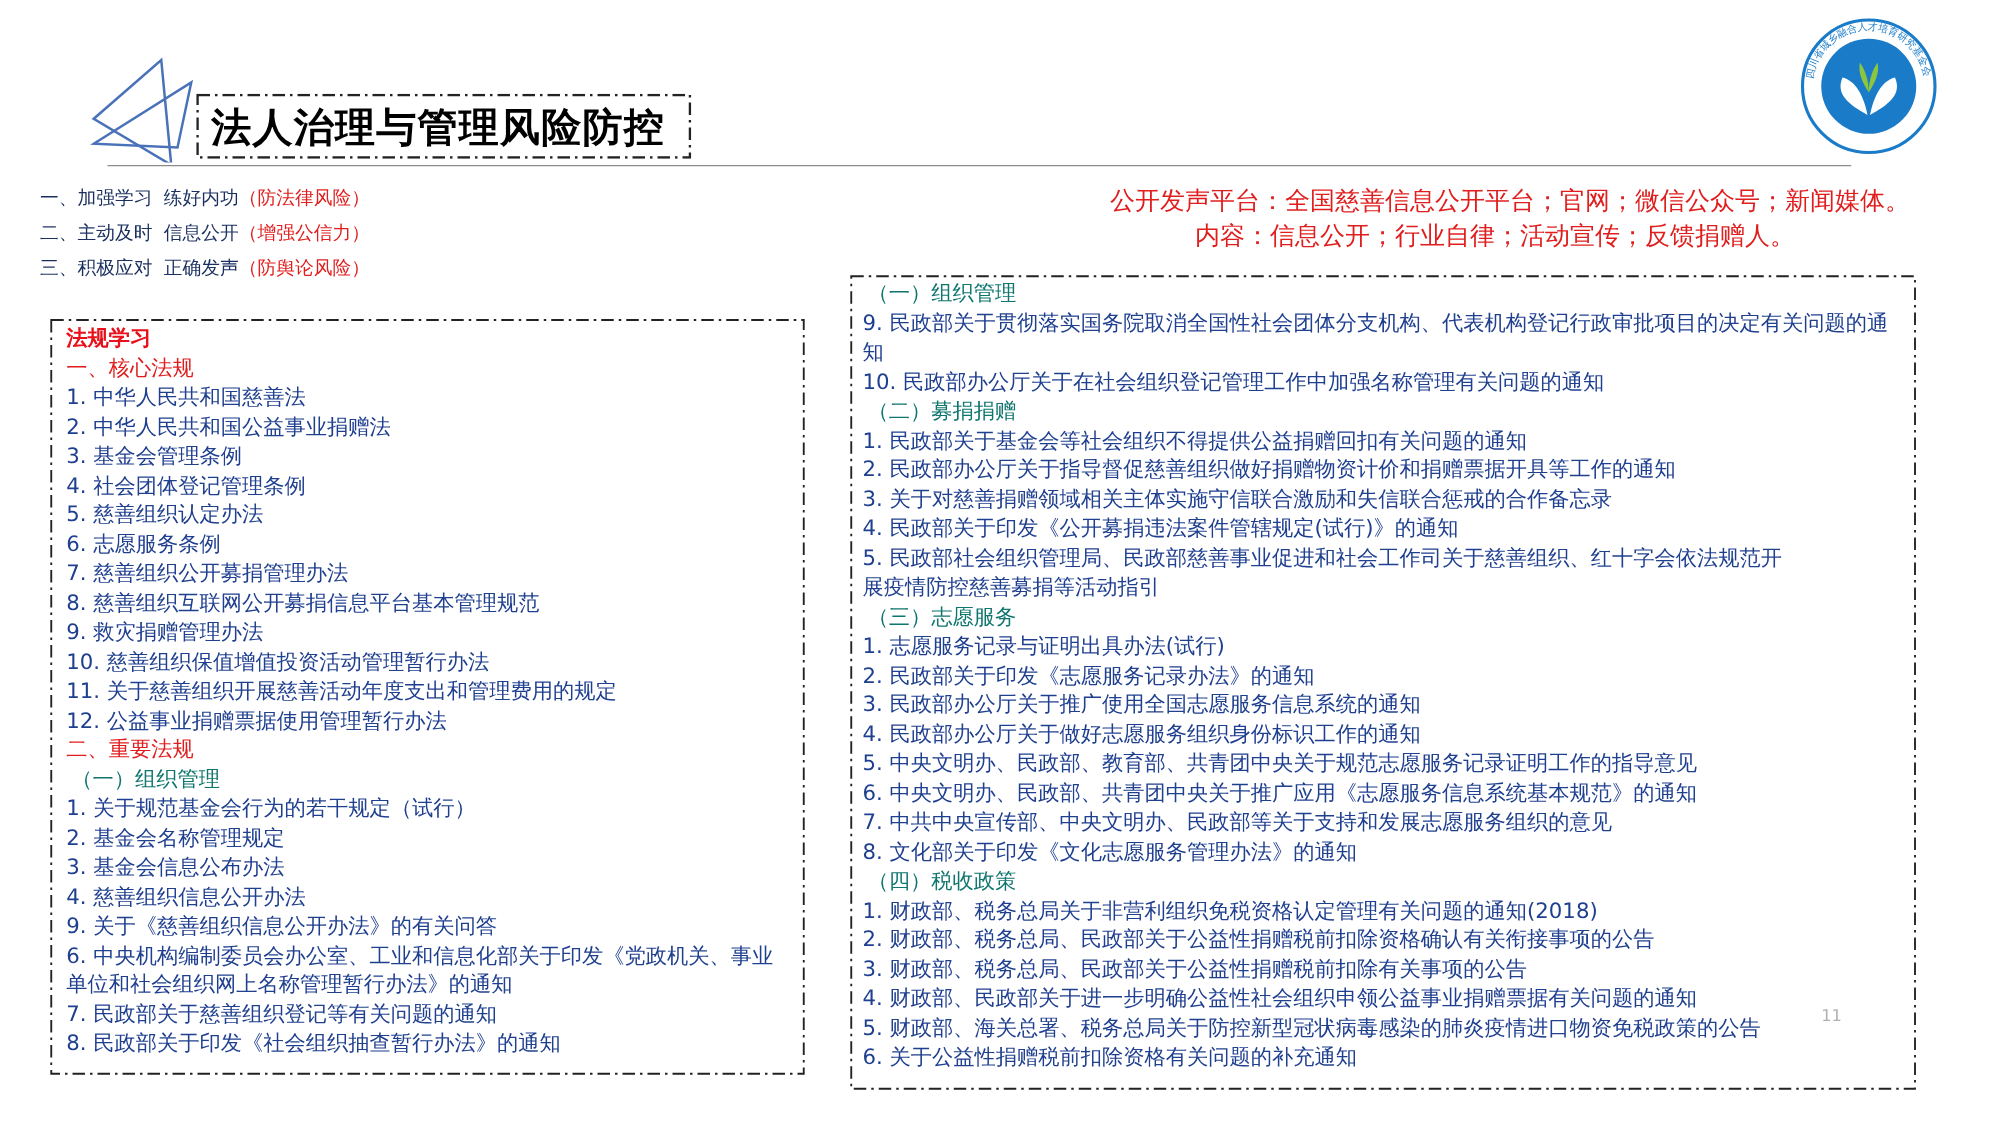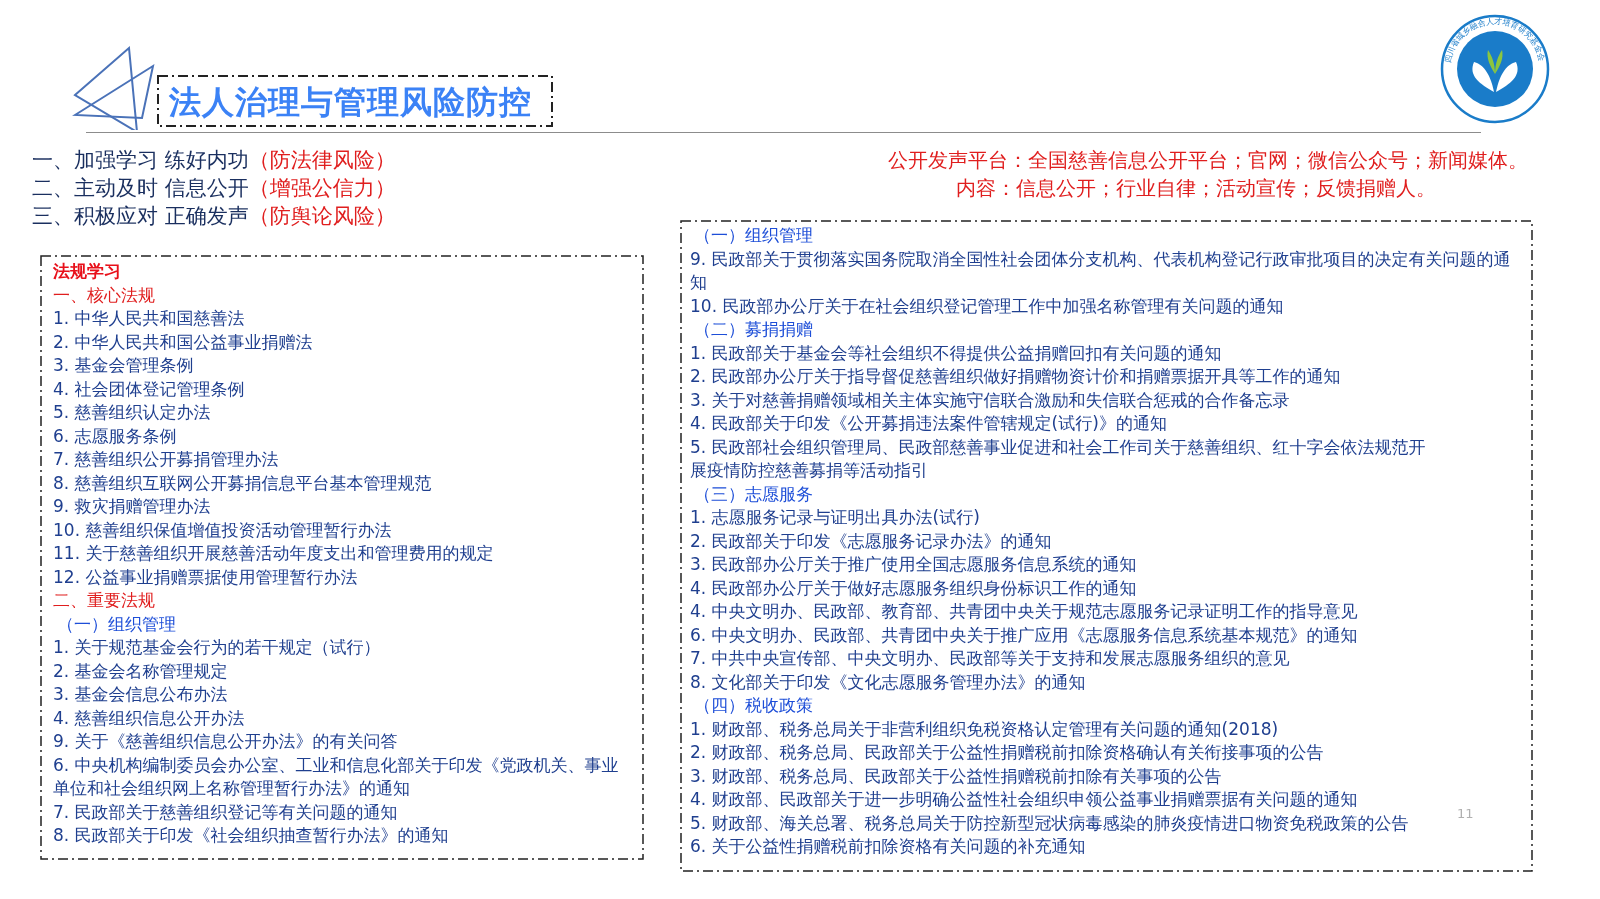--- a/index.html
+++ b/index.html
@@ -9,30 +9,30 @@
     font-family: "DejaVu Sans", "Liberation Sans", sans-serif;
   }
   .triangles { position: absolute; left: 72px; top: 40px; width: 90px; height: 90px; }
   .title-box {
     position: absolute; left: 157px; top: 75px; width: 396px; height: 52px;
     box-sizing: border-box;
   }
   .title-box svg { position: absolute; left: 0; top: 0; }
   .title-text {
     position: absolute; left: 12px; top: 6px;
-    font-size: 32px; font-weight: bold; color: #3b82f6; letter-spacing: 1px;
+    font-size: 32px; font-weight: bold; color: #000000; letter-spacing: 1px;
     white-space: nowrap;
   }
   .header-line {
     position: absolute; left: 86px; top: 132px; width: 1395px; height: 0;
     border-top: 1.5px solid #8c8c8c;
   }
   .logo { position: absolute; left: 1440px; top: 14px; width: 110px; height: 110px; }
 
-  .principles { position: absolute; left: 32px; top: 146px; font-size: 21px; line-height: 28px; color: #1a2f5f; }
+  .principles { position: absolute; left: 32px; top: 146px; font-size: 15px; line-height: 28px; color: #1a2f5f; font-family: Liberation Mono, monospace; }
   .principles .row { white-space: nowrap; }
   .principles .red { color: #e01e1e; }
 
   .platform {
     position: absolute; top: 146px; right: 72px; text-align: right;
     font-size: 20px; line-height: 28px; color: #e01e1e; white-space: nowrap; margin-left: 28px;
   }
   .platform .line2 { padding-right: 92px; }
 
   .box { position: absolute; box-sizing: border-box; }
@@ -40,21 +40,21 @@
   .box-left { left: 40px; top: 255px; width: 604px; height: 605px; }
   .box-right { left: 680px; top: 220px; width: 853px; height: 652px; }
 
   .list { position: absolute; font-size: 17px; line-height: 23.5px; color: #1f3f8f; }
   .box-left .list { left: 13px; top: 5px; right: 10px; }
   .box-right .list { left: 10px; top: 4px; right: 10px; }
   .list .item { white-space: nowrap; }
   .list .wrap { white-space: normal; }
   .list .h-title { color: #e8101a; font-weight: bold; }
   .list .h-sec { color: #e01e1e; }
-  .list .h-sub { padding-left: 4px; color: #1d4ed8; }
+  .list .h-sub { padding-left: 4px; color: #0f766e; }
 
   .page-num {
     position: absolute; left: 1457px; top: 806px; font-size: 13px; color: #b0b0b0;
   }
 </style>
 </head>
 <body>
 
 <svg class="triangles" viewBox="0 0 90 90">
   <polygon points="3,55 57,8 65,92" fill="none" stroke="#4a72b8" stroke-width="2"></polygon>
@@ -147,21 +147,21 @@
     <div class="item">2. 民政部办公厅关于指导督促慈善组织做好捐赠物资计价和捐赠票据开具等工作的通知</div>
     <div class="item">3. 关于对慈善捐赠领域相关主体实施守信联合激励和失信联合惩戒的合作备忘录</div>
     <div class="item">4. 民政部关于印发《公开募捐违法案件管辖规定(试行)》的通知</div>
     <div class="item wrap" style="width:740px">5. 民政部社会组织管理局、民政部慈善事业促进和社会工作司关于慈善组织、红十字会依法规范开展疫情防控慈善募捐等活动指引</div>
 
     <div class="item h-sub">（三）志愿服务</div>
     <div class="item">1. 志愿服务记录与证明出具办法(试行)</div>
     <div class="item">2. 民政部关于印发《志愿服务记录办法》的通知</div>
     <div class="item">3. 民政部办公厅关于推广使用全国志愿服务信息系统的通知</div>
     <div class="item">4. 民政部办公厅关于做好志愿服务组织身份标识工作的通知</div>
-    <div class="item">4. 中央文明办、民政部、教育部、共青团中央关于规范志愿服务记录证明工作的指导意见</div>
+    <div class="item">5. 中央文明办、民政部、教育部、共青团中央关于规范志愿服务记录证明工作的指导意见</div>
     <div class="item">6. 中央文明办、民政部、共青团中央关于推广应用《志愿服务信息系统基本规范》的通知</div>
     <div class="item">7. 中共中央宣传部、中央文明办、民政部等关于支持和发展志愿服务组织的意见</div>
     <div class="item">8. 文化部关于印发《文化志愿服务管理办法》的通知</div>
 
     <div class="item h-sub">（四）税收政策</div>
     <div class="item">1. 财政部、税务总局关于非营利组织免税资格认定管理有关问题的通知(2018)</div>
     <div class="item">2. 财政部、税务总局、民政部关于公益性捐赠税前扣除资格确认有关衔接事项的公告</div>
     <div class="item">3. 财政部、税务总局、民政部关于公益性捐赠税前扣除有关事项的公告</div>
     <div class="item">4. 财政部、民政部关于进一步明确公益性社会组织申领公益事业捐赠票据有关问题的通知</div>
     <div class="item">5. 财政部、海关总署、税务总局关于防控新型冠状病毒感染的肺炎疫情进口物资免税政策的公告</div>

